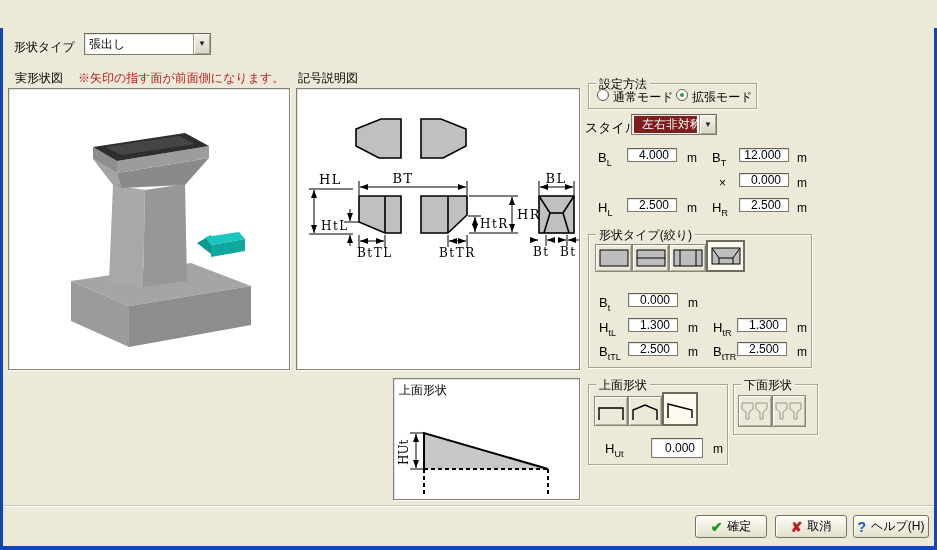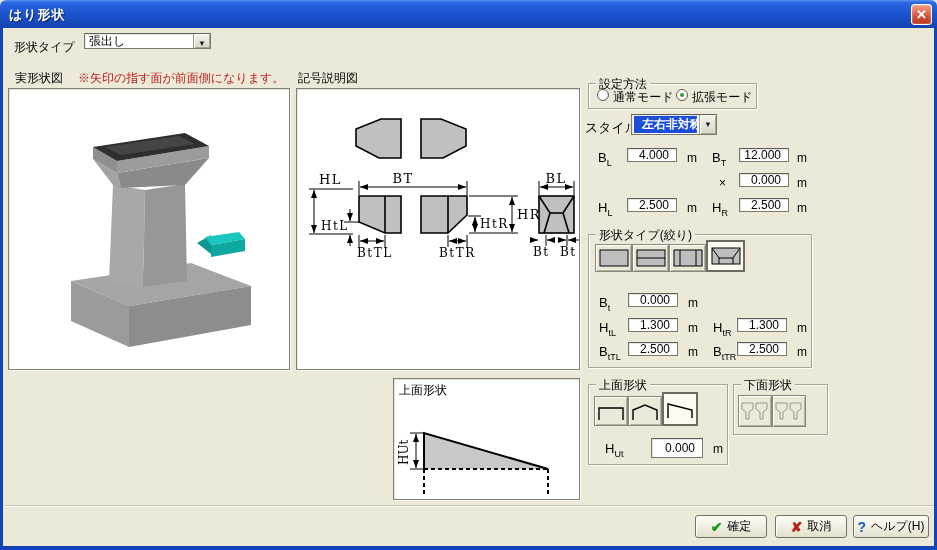--- a/index.html
+++ b/index.html
@@ -27,27 +27,27 @@
     cursor:pointer;
   }
   .edge-l,.edge-r { position:absolute; top:28px; bottom:0; width:3px; background:#1146bb; }
   .edge-l { left:0; } .edge-r { right:0; }
   .edge-b { position:absolute; left:0; right:0; bottom:0; height:4px; background:#1146bb; }
 
   
   .lbl { position:absolute; font-size:12px; white-space:nowrap; }
   .note { color:#b91c1c; }
   .combo {
-    position:absolute; height:16px; background:#fff;
+    position:absolute; height:22px; background:#fff;
     border:1px solid #7b796c; border-top-color:#636156;
     box-shadow:inset 1px 1px 0 #e8e8e8;
     display:flex; align-items:center;
   }
   .combo .val { flex:1; padding:0 4px; font-size:12px; overflow:hidden; white-space:nowrap; }
-  .combo .val.selected { background:#1d4ed8; color:#fff; margin:2px; padding:0 8px;font-weight:bold; }
+  .combo .val.selected { background:#7f1d1d; color:#fff; margin:2px; padding:0 8px; }
   .combo .arrow {
     width:17px; align-self:stretch; border-left:1px solid #9a9789;
     background:linear-gradient(180deg,#f4f3ec,#d9d5c5);
     box-shadow:inset 1px 1px 0 #fff, inset -1px -1px 0 #a8a593;
     font-size:8px; line-height:20px; text-align:center; color:#222; cursor:pointer;
   }
   .panel {
     position:absolute; background:#fff;
     border:1px solid #82806f;
     box-shadow:1px 1px 0 #fdfcf5, inset 1px 1px 1px rgba(0,0,0,.12);
@@ -99,24 +99,20 @@
   .ic-help { color:#1557c0; font-size:15px; }
   .sep { position:absolute; left:3px; right:3px; height:2px;
          border-top:1px solid #c9c5b2; border-bottom:1px solid #fff; }
   svg text { font-family:"DejaVu Serif",serif; }
 </style>
 </head>
 <body>
 
 <div id="dialog">
 
-  <div class="titlebar">
-    <span class="title-text">はり形状</span>
-    <div class="close-btn">✕</div>
-  </div>
   <div class="edge-l"></div>
   <div class="edge-r"></div>
   <div class="edge-b"></div>
 
   <span class="lbl" style="left:14px;top:39px;">形状タイプ</span>
   <div class="combo" style="left:84px;top:33px;width:127px;">
     <span class="val">張出し</span>
     <span class="arrow">▼</span>
   </div>
 
@@ -356,21 +352,21 @@
     <div class="iconbtn sel" style="left:73px;top:7px;width:36px;height:34px;">
       <svg width="32" height="26">
           <path d="M4,22 V8 L28,14 V22" fill="none" stroke="#000" stroke-width="1.4"></path>
         </svg>
     </div>
     <span class="lbl flbl" style="left:16px;top:56px;"><span>H</span><sub>Ut</sub></span>
     <input class="field-input" style="left: 62px; top: 53px; width: 52px; height: 20px;" value="0.000">
     <span class="unit" style="left:124px;top:57px;">m</span>
   </div>
 
-  <div class="groupbox" style="left:733px;top:384px;width:95px;height:51px;">
+  <div class="groupbox" style="left:733px;top:384px;width:85px;height:51px;">
     <span class="legend">下面形状</span>
     <div class="iconbtn disabled" style="left:4px;top:10px;width:34px;height:32px;">
       <svg width="30" height="24" fill="none" stroke="#9a9789">
         <path d="M2,4 H13 V10 L9,13 V20 H6 V13 L2,10 Z"></path>
         <path d="M16,4 H27 V10 L23,13 V20 H20 V13 L16,10 Z"></path>
       </svg>
     </div>
     <div class="iconbtn disabled" style="left:38px;top:10px;width:34px;height:32px;">
       <svg width="30" height="24" fill="none" stroke="#9a9789">
         <path d="M2,4 H13 V10 L9,13 V20 H6 V13 L2,10 Z"></path>

